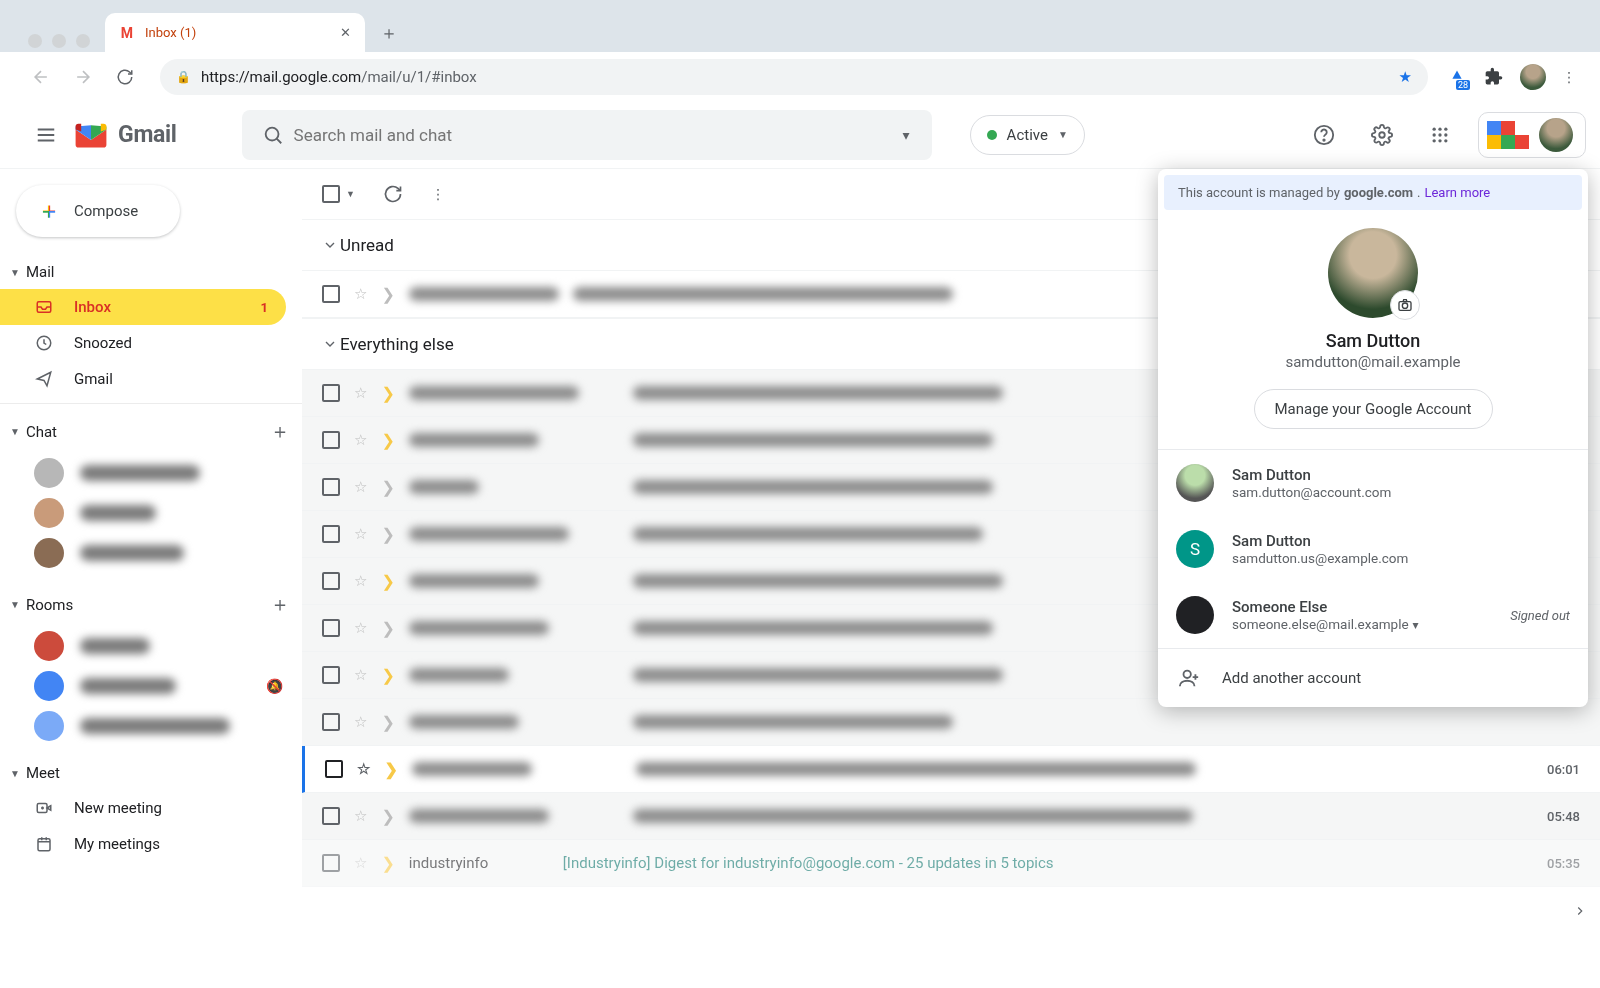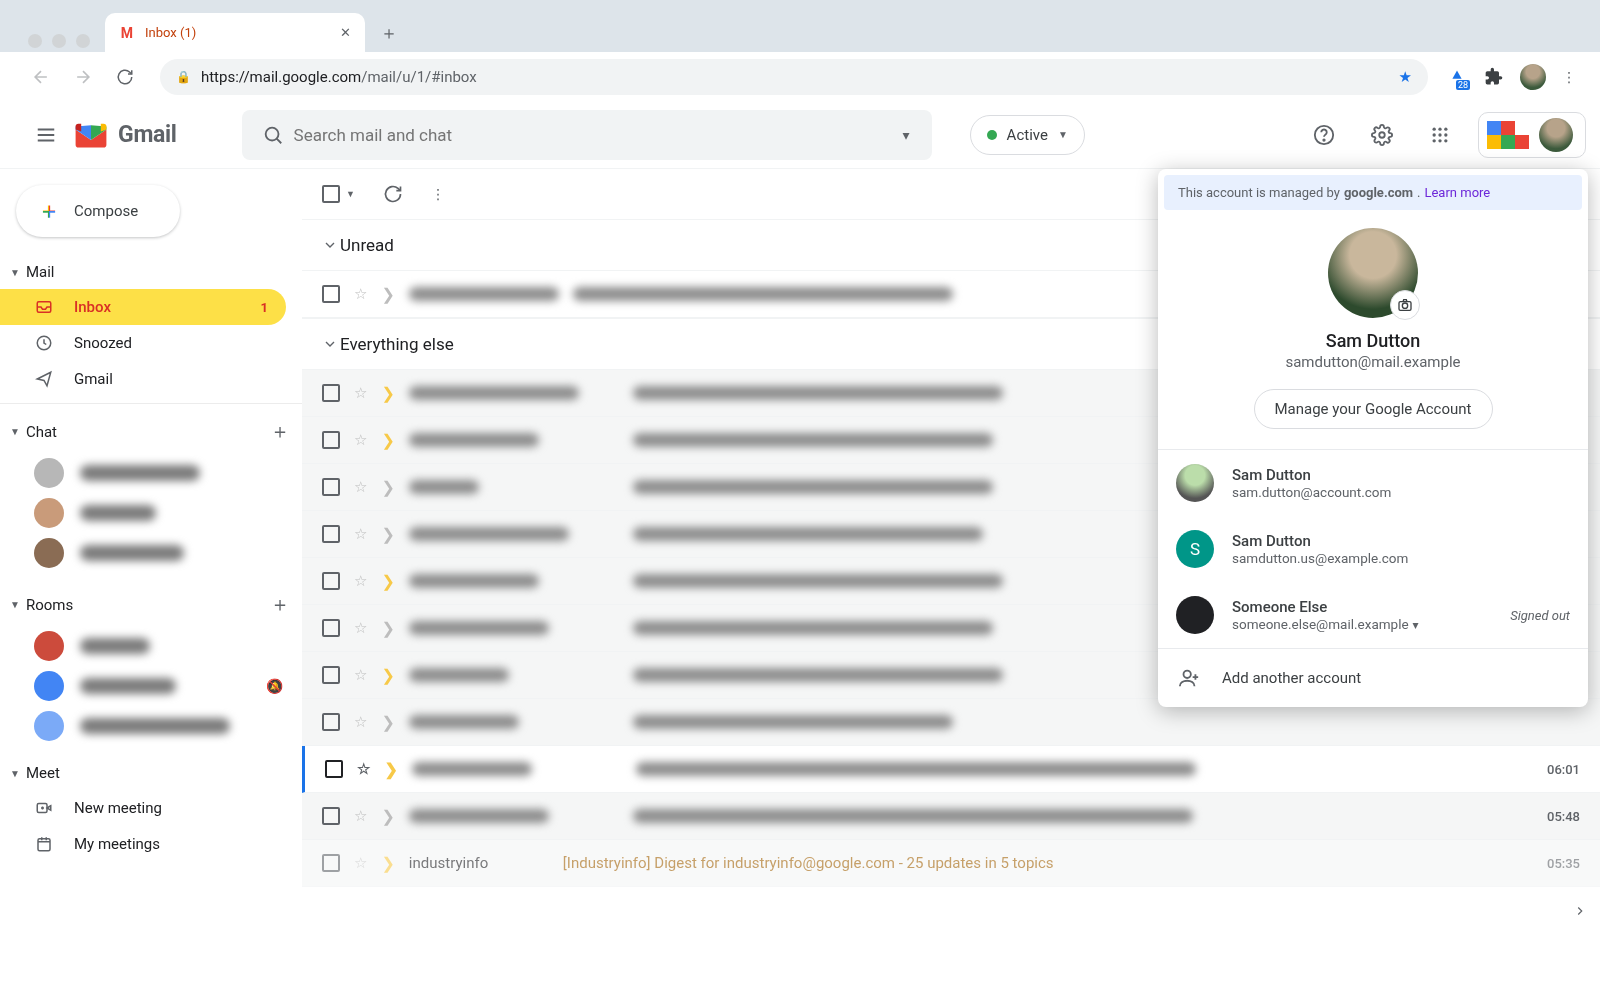--- a/index.html
+++ b/index.html
@@ -90,21 +90,21 @@
 .mail-row .imp { color:#bdbdbd; font-size:16px;}
 .mail-row .imp.on { color:#f7c948;}
 .mail-row .sender-b { width:160px;}
 .mail-blur { height:14px; border-radius:7px; background:#8d8d8d; filter:blur(4px);}
 .mail-row .subject-b { flex:1;}
 .mail-row .time { margin-left:auto; font-size:13px; color:#5f6368; font-weight:500;}
 .mail-row.unread { background:#fff;}
 .mail-row.selected { border-left:3px solid #1a73e8; background:#fff; font-weight:700;}
 .mail-row.selected .star{ color:#5f6368;}
 .mail-row .sender-text { min-width:140px;}
-.mail-row .subject-text { flex:1; color:#a16207;}
+.mail-row .subject-text { flex:1; color:#0f766e;}
 
 
 .popover { position:absolute; top:0; right:12px; width:430px; background:#fff; border-radius:8px; box-shadow:0 4px 22px rgba(0,0,0,.28); overflow:hidden;}
 .managed-banner { background:#e8f0fe; color:#5f6368; font-size:13px; padding:10px 14px; display:flex; gap:4px; margin:6px 6px 0 6px; border-radius:4px;}
 .managed-banner a { color:#6d28d9; text-decoration:none;}
 .popover-top { display:flex; flex-direction:column; align-items:center; padding:18px 0 20px 0; border-bottom:1px solid #e8eaed;}
 .avatar-xl { width:90px; height:90px; border-radius:50%; background: radial-gradient(circle at 50% 30%, #c9b79c 30%, #2d4a2d 70%); position:relative;}
 .cam-badge { position:absolute; bottom:-2px; right:-2px; width:30px; height:30px; background:#fff; border:1px solid #dadce0; border-radius:50%; display:flex; align-items:center; justify-content:center; color:#3c4043;}
 .pop-name { font-size:18px; color:#202124; margin-top:12px; font-weight:500;}
 .pop-email { font-size:15px; color:#5f6368; margin-top:2px;}

